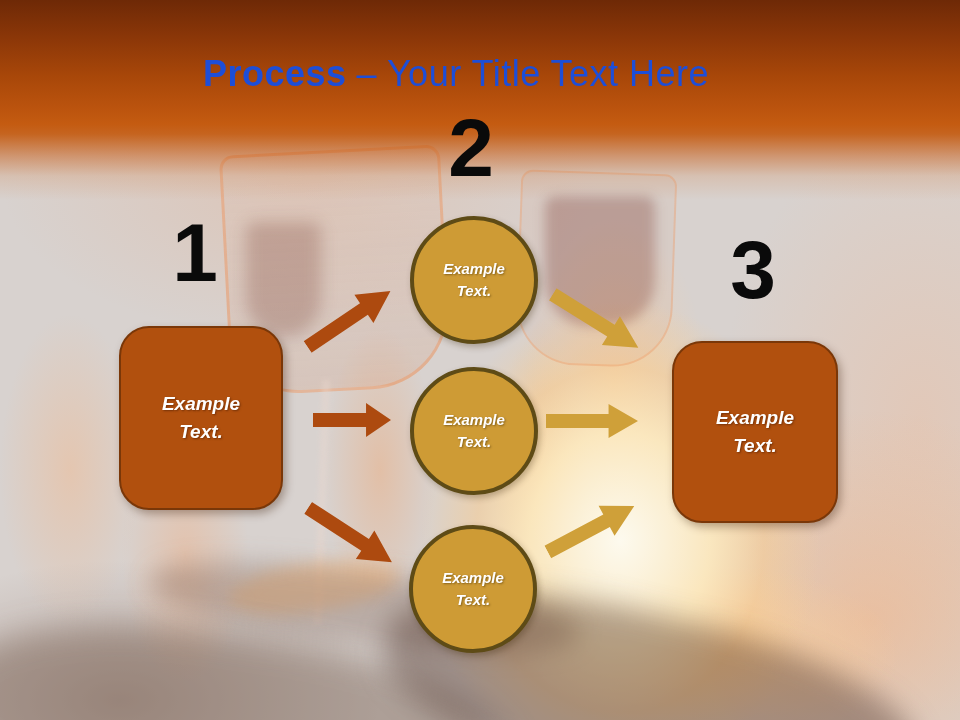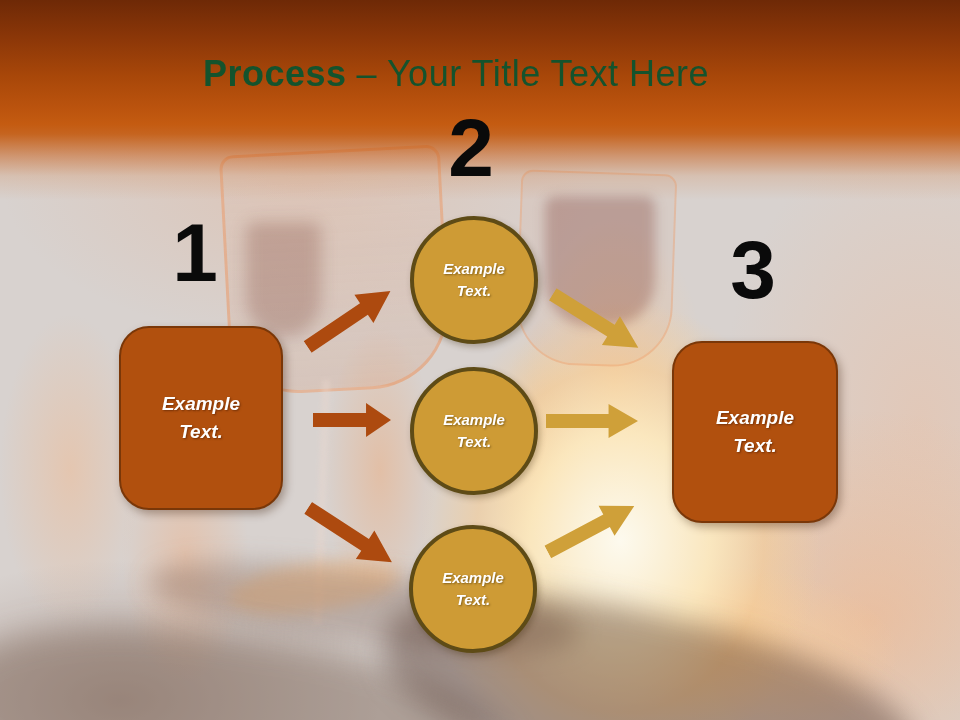--- a/index.html
+++ b/index.html
@@ -39,21 +39,21 @@
   
   .header{
     position:absolute;top:0;left:0;width:960px;height:200px;
     background:linear-gradient(180deg,
       #6e2906 0%, #8a3608 18%, #a84709 38%, #bc540e 55%, #c45b11 62%,
       rgba(196,91,17,0.92) 67%, rgba(200,100,35,0.55) 78%,
       rgba(210,140,90,0.25) 88%, rgba(214,170,140,0) 100%);
   }
   .title{
     position:absolute;top:52px;left:0;width:100%;box-sizing:border-box;padding-right:48px;
-    text-align:center;color:#14532d;font-size:36px;line-height:44px;letter-spacing:0.5px;
+    text-align:center;color:#1d4ed8;font-size:36px;line-height:44px;letter-spacing:0.5px;
   }
   .title .t-bold{font-weight:700;}
   .title .t-rest{font-weight:400;margin-left:10px;}
   
   .step-number{position:absolute;width:110px;text-align:center;
     font-weight:700;font-size:82px;line-height:82px;color:#0a0a0a;}
   .num1{left:140px;top:212px;}
   .num2{left:416px;top:107px;}
   .num3{left:698px;top:229px;}
   

